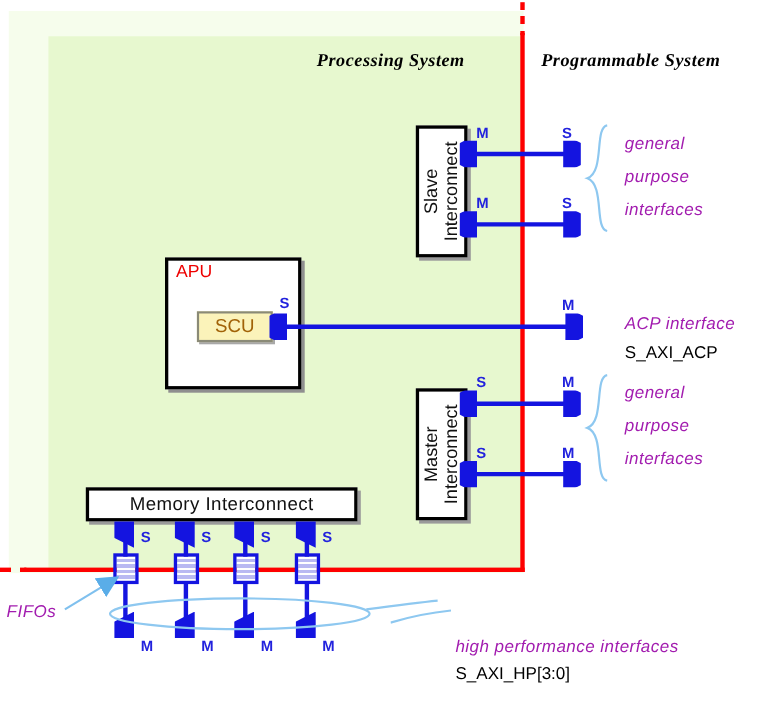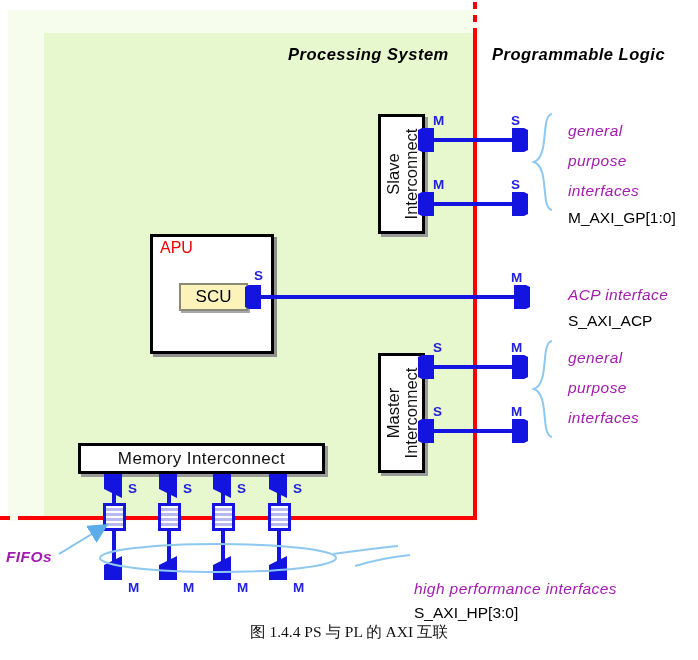--- a/index.html
+++ b/index.html
@@ -15,21 +15,21 @@
   
   .red-solid-v{position:absolute;background:#fe0000;width:4px;}
   .red-solid-h{position:absolute;background:#fe0000;height:4px;}
   .red-dash-v{position:absolute;width:4px;
       background:repeating-linear-gradient(to bottom,#fe0000 0 7px,transparent 7px 13px);}
   .red-dash-h{position:absolute;height:4px;
       background:repeating-linear-gradient(to right,#fe0000 0 10px,transparent 10px 18px);}
 
   
   .region-title{position:absolute;font-style:italic;font-weight:bold;
-      font-size:16.5px;color:#000;letter-spacing:0.5px;white-space:nowrap;}
+      font-size:16.5px;color:#000;letter-spacing:0.5px;white-space:nowrap;font-family:Liberation Serif, serif;}
 
   
   .blk-box{position:absolute;background:#ffffff;border:3px solid #000;
       box-shadow:3px 3px 0 0 #9a9a9a;box-sizing:border-box;}
 
   .vlabel{position:absolute;left:50%;top:50%;
       transform:translate(-50%,-50%) rotate(-90deg);
       white-space:nowrap;font-size:16.5px;color:#111;
       font-family:"Liberation Sans",sans-serif;}
 
@@ -37,21 +37,21 @@
       transform:translateY(-50%);text-align:center;
       white-space:nowrap;font-size:17px;color:#111;letter-spacing:0.4px;}
 
   
   #apu-box{position:absolute;background:#fff;border:3px solid #000;
       box-shadow:3px 3px 0 0 #8f8f8f;box-sizing:border-box;}
   #apu-label{position:absolute;color:#ee0000;font-size:16px;}
   #scu-box{position:absolute;background:#fbf3ba;border:2px solid #8a8a77;
       box-shadow:2px 2px 0 0 #a8a8a8;box-sizing:border-box;}
   #scu-label{position:absolute;left:0;right:0;top:50%;
-      transform:translateY(-50%);text-align:center;font-size:17px;color:#000000;}
+      transform:translateY(-50%);text-align:center;font-size:17px;color:#a16207;}
 
   
   .port{position:absolute;color:#2222dd;font-weight:bold;font-size:13.5px;
         line-height:1;}
 
   
   .arrow{position:absolute;}
 
   
   .fifo{position:absolute;border:3px solid #1414e0;box-sizing:border-box;
@@ -75,21 +75,21 @@
 
   <div class="pale-green" style="left:8px;top:10px;width:468px;height:511px;"></div>
   <div class="mid-green" style="left:44px;top:33px;width:432px;height:486px;"></div>
 
   <div class="red-dash-v" style="left:473px;top:2px;height:30px;"></div>
   <div class="red-solid-v" style="left:473px;top:30px;height:490px;"></div>
   <div class="red-solid-h" style="left:22px;top:516px;width:455px;"></div>
   <div class="red-dash-h" style="left:0px;top:516px;width:24px;"></div>
 
   <div class="region-title" style="left:288px;top:45px;">Processing  System</div>
-  <div class="region-title" style="left:492px;top:45px;">Programmable  Logic</div>
+  <div class="region-title" style="left:492px;top:45px;">Programmable  System</div>
 
   <div class="blk-box" style="left:378px;top:114px;width:47px;height:120px;">
     <span class="vlabel" style="margin-left:-9px;">Slave</span>
     <span class="vlabel" style="margin-left:9px;">Interconnect</span>
   </div>
 
   <svg class="arrow" style="left:418px;top:128px;width:110px;height:24px;" viewBox="0 0 110 24">
     <defs>
       <marker id="ahL" markerWidth="9" markerHeight="9" refX="7" refY="4.5" orient="auto">
           <path d="M9,0 L9,9 L0,4.5 z" fill="#1414e0"></path>
@@ -108,21 +108,20 @@
   </svg>
   <span class="port" style="left:433px;top:178px;">M</span>
   <span class="port" style="left:511px;top:178px;">S</span>
 
   <svg class="arrow" style="left:530px;top:112px;width:28px;height:100px;" viewBox="0 0 28 100">
     <path d="M22,2 C10,4 20,44 4,50 C20,56 10,96 22,98" fill="none" stroke="#8ec8f0" stroke-width="2"></path>
   </svg>
   <span class="ann-blue" style="left:568px;top:122px;">general</span>
   <span class="ann-blue" style="left:568px;top:152px;">purpose</span>
   <span class="ann-blue" style="left:568px;top:182px;">interfaces</span>
-  <span class="ann-black" style="left:568px;top:209px;">M_AXI_GP[1:0]</span>
 
   <div id="apu-box" style="left:150px;top:234px;width:124px;height:120px;"></div>
   <span id="apu-label" style="left:160px;top:239px;">APU</span>
   <div id="scu-box" style="left:179px;top:283px;width:69px;height:28px;">
     <span id="scu-label">SCU</span>
   </div>
   <span class="port" style="left:254px;top:269px;">S</span>
 
   <svg class="arrow" style="left:245px;top:285px;width:285px;height:24px;" viewBox="0 0 285 24">
     <line x1="8" y1="12" x2="277" y2="12" stroke="#1414e0" stroke-width="4" marker-start="url(#ahL)" marker-end="url(#ahR)"></line>
@@ -208,27 +207,26 @@
   <span class="port" style="left:293px;top:581px;">M</span>
 
   <svg class="arrow" style="left:55px;top:520px;width:60px;height:38px;" viewBox="0 0 60 38">
     <defs>
       <marker id="ahLB" markerWidth="10" markerHeight="10" refX="8" refY="5" orient="auto">
           <path d="M0,0 L10,5 L0,10 z" fill="#5aade8"></path>
         </marker>
     </defs>
     <line x1="4" y1="34" x2="50" y2="6" stroke="#7fc0ee" stroke-width="2" marker-end="url(#ahLB)"></line>
   </svg>
-  <span class="ann-blue" style="left:6px;top:548px;font-weight:bold;">FIFOs</span>
+  <span class="ann-blue" style="left:6px;top:548px;">FIFOs</span>
 
   <svg class="arrow" style="left:98px;top:540px;width:300px;height:36px;" viewBox="0 0 300 36">
     <ellipse cx="120" cy="18" rx="118" ry="14" fill="none" stroke="#8ec8f0" stroke-width="2"></ellipse>
     <path d="M235,14 C265,10 280,8 300,6" fill="none" stroke="#8ec8f0" stroke-width="2"></path>
   </svg>
   <svg class="arrow" style="left:355px;top:552px;width:55px;height:20px;" viewBox="0 0 55 20">
     <path d="M0,14 C20,8 35,5 55,3" fill="none" stroke="#8ec8f0" stroke-width="2"></path>
   </svg>
   <span class="ann-blue" style="left:414px;top:552px;margin-top:28px;">high  performance  interfaces</span>
   <span class="ann-black" style="left:414px;top:604px;">S_AXI_HP[3:0]</span>
 
-  <div id="caption" style="top:622px;">图  1.4.4 PS 与 PL 的 AXI 互联</div>
 
 </div>
 
 </body></html>

